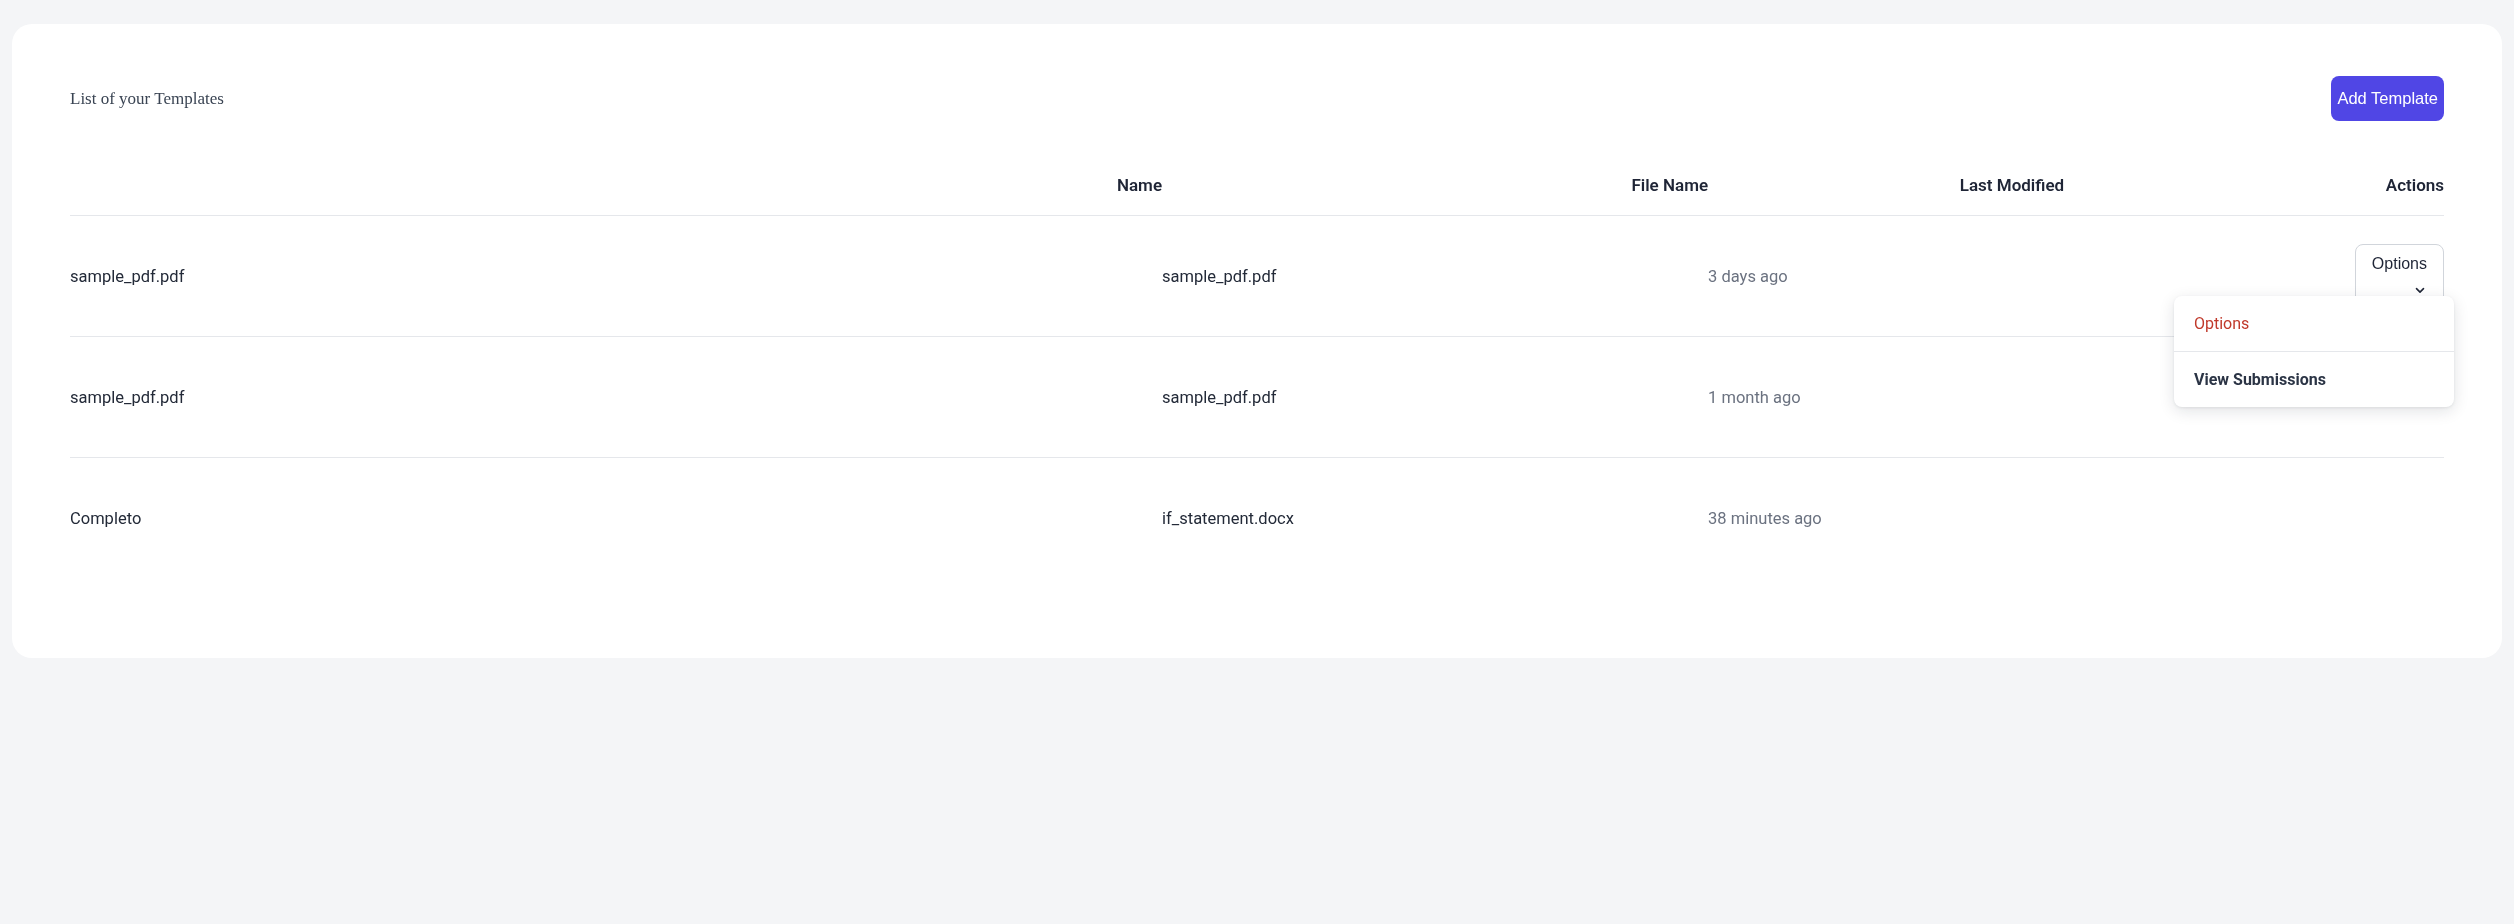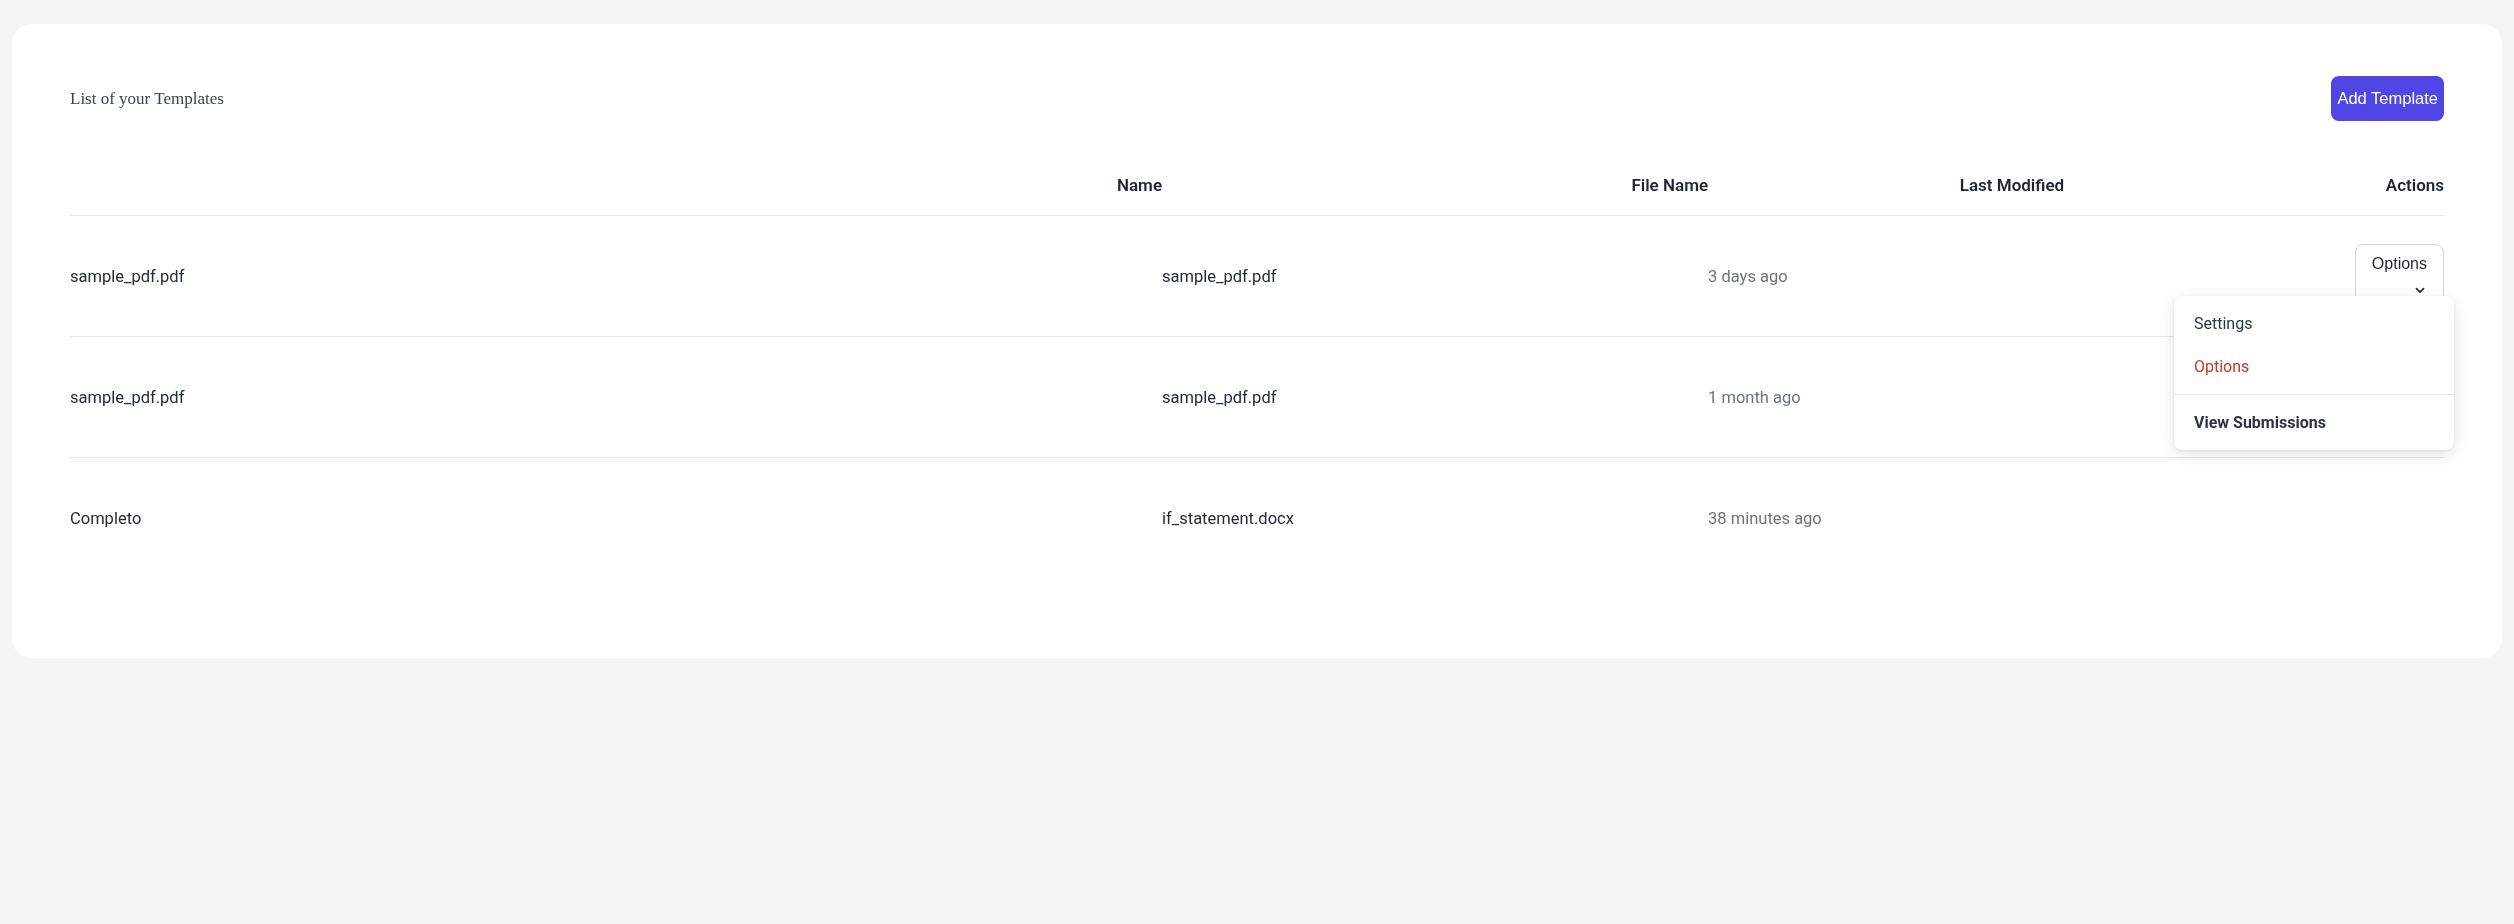--- a/index.html
+++ b/index.html
@@ -169,21 +169,20 @@
                 </svg>
             </span>
           </button>
         </td>
       </tr>
     </tbody>
   </table>
 
   <div class="dropdown">
     <div class="section">
-      <div class="item">Settings</div>
       <div class="item danger">Options</div>
     </div>
     <div class="section">
       <div class="item">View Submissions</div>
     </div>
   </div>
 
 </div>
 
 </body></html>

